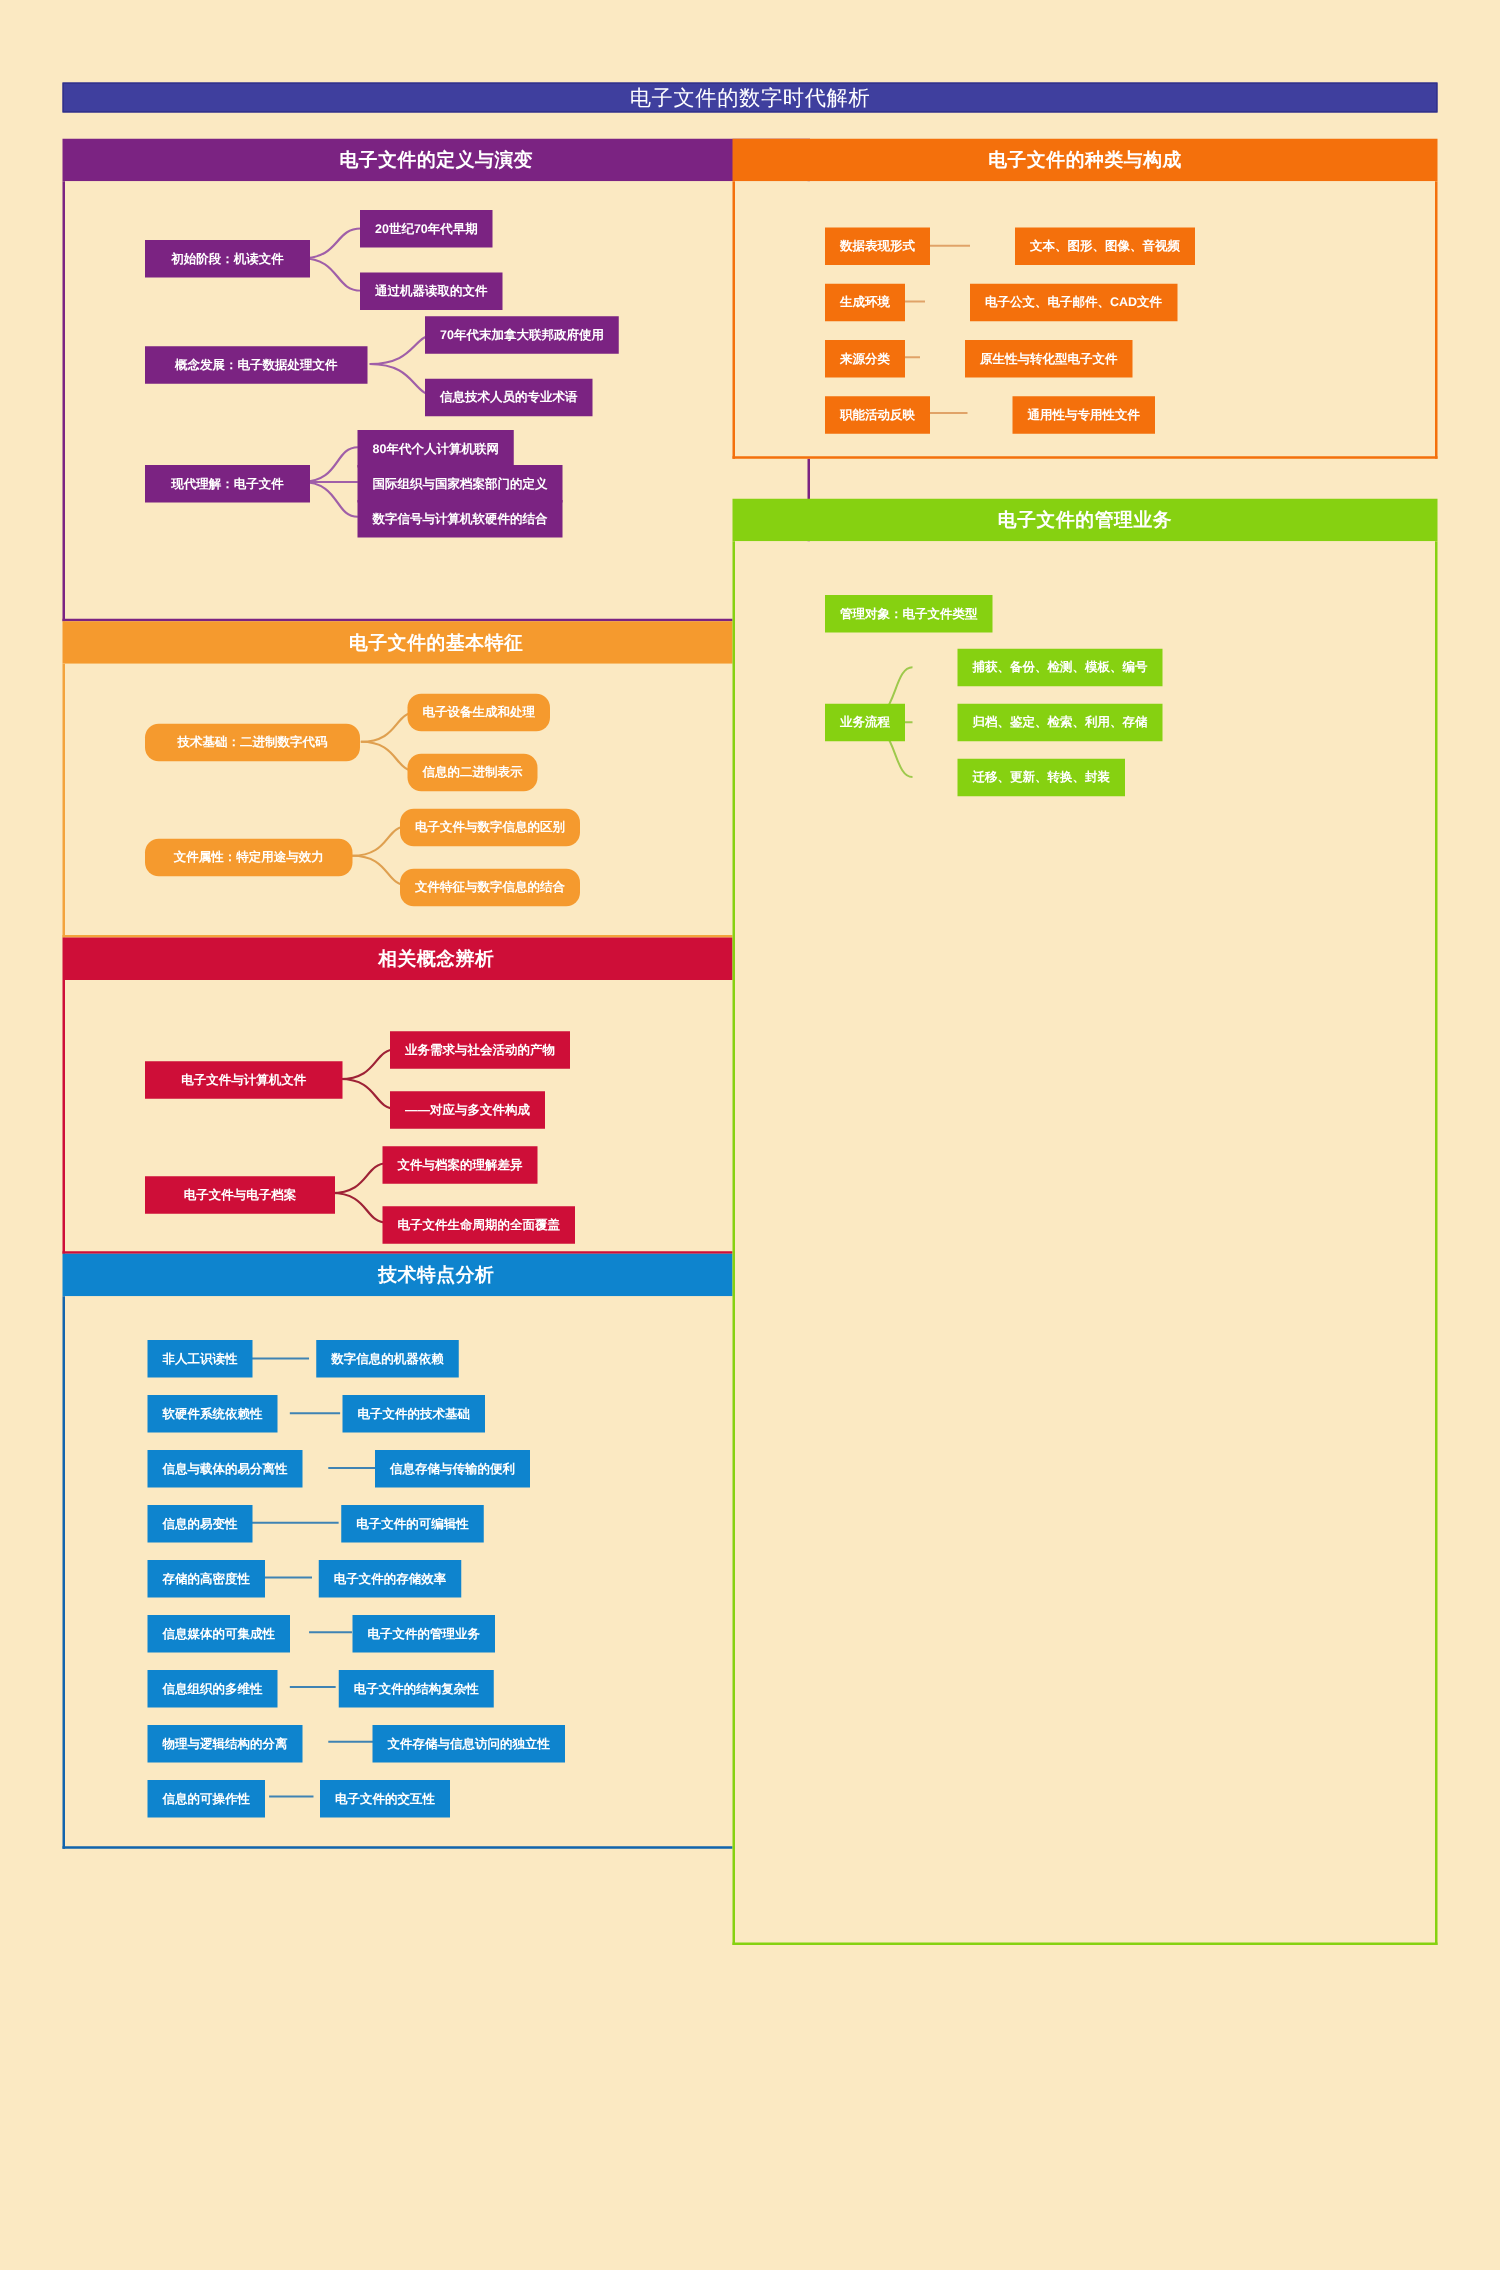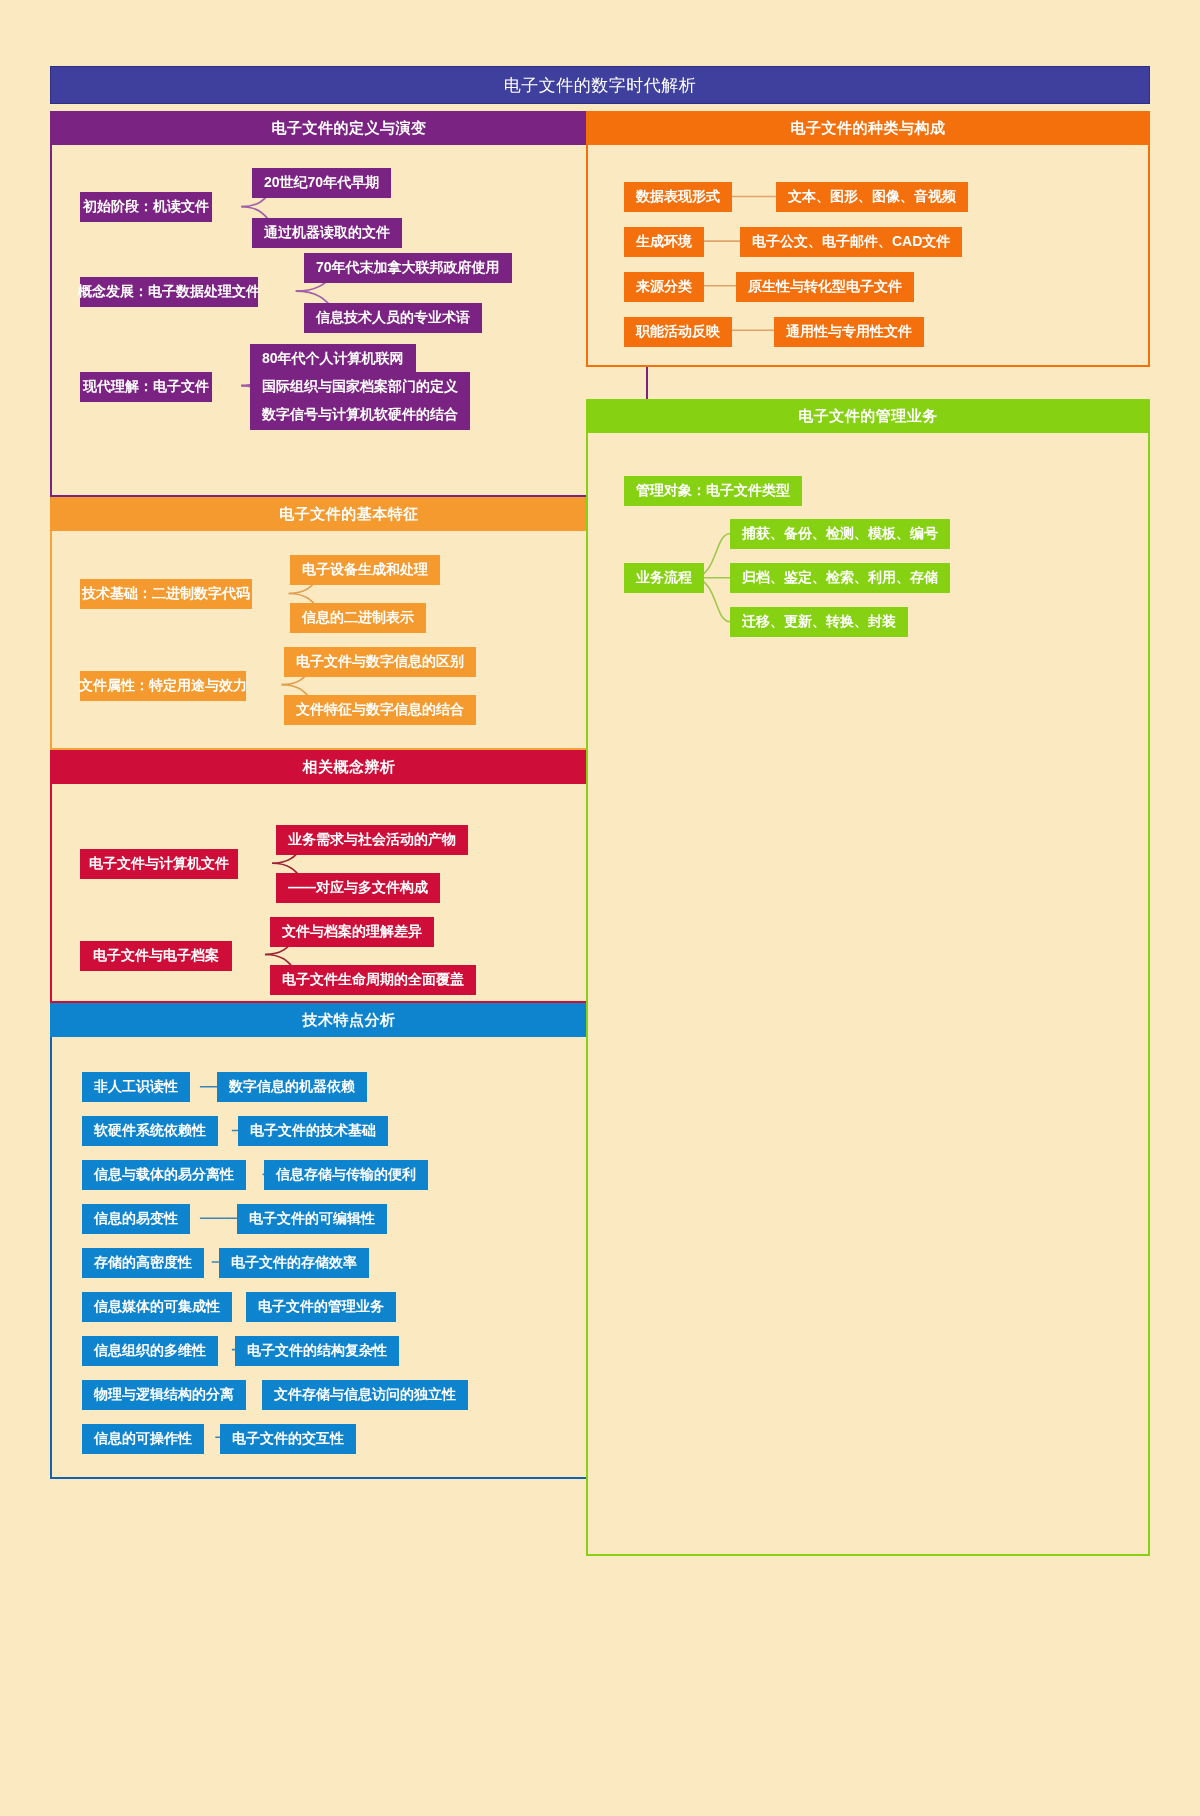--- a/index.html
+++ b/index.html
@@ -19,21 +19,21 @@
   
   .map-frame {
     position: absolute;
     left: 50px; top: 66px;
     width: 1100px; height: 1674px;
   }
 
   .title-bar {
     position: absolute;
     left: 0; top: 0;
-    width: 1100px; height: 38px;
+    width: 1100px; height: 24px;
     background: #3f3f9e;
     border: 1px solid #2f2f86;
     color: #fff;
     font-size: 17px;
     display: flex;
     align-items: center;
     justify-content: center;
     letter-spacing: .5px;
   }
 
@@ -69,21 +69,21 @@
   }
 
   
   .c-purple  .branch-head { background:#7b2382; }
   .c-purple  .branch-body { border-color:#7b2382; }
   .c-purple  .node        { background:#7b2382; }
   .c-purple  .link        { stroke:#a05fa8; }
 
   .c-orange  .branch-head { background:#f59a2e; }
   .c-orange  .branch-body { border-color:#f3a33c; }
-  .c-orange  .node        { background:#f59a2e; }
+  .c-orange  .node        { background:#f59a2e;border-radius:11px; }
   .c-orange  .link        { stroke:#dfa050; }
 
   .c-crimson .branch-head { background:#ce0e38; }
   .c-crimson .branch-body { border-color:#ce0e38; }
   .c-crimson .node        { background:#ce0e38; }
   .c-crimson .link        { stroke:#9e2236; }
 
   .c-blue    .branch-head { background:#0e84ce; }
   .c-blue    .branch-body { border-color:#1164ad; }
   .c-blue    .node        { background:#0e84ce; }
@@ -96,28 +96,29 @@
 
   .c-green   .branch-head { background:#86d111;margin-top:32px; }
   .c-green   .branch-body { border-color:#86d111; }
   .c-green   .node        { background:#86d111; }
   .c-green   .link        { stroke:#9ec94c; }
 
   
   .node {
     position: absolute;
     color: #fff;
-    font-size: 14px;
+    font-size: 10px;
     font-weight: bold;
     white-space: nowrap;
     display: flex;
     align-items: center;
     justify-content: center;
     padding: 0 12px;
     height: 30px;
+    margin-left: 36px;
   }
   .node.sub { font-weight: bold; }
 
   svg.links {
     position: absolute;
     left: 0; top: 0;
     width: 100%; height: 100%;
     overflow: visible;
     pointer-events: none;
   }

